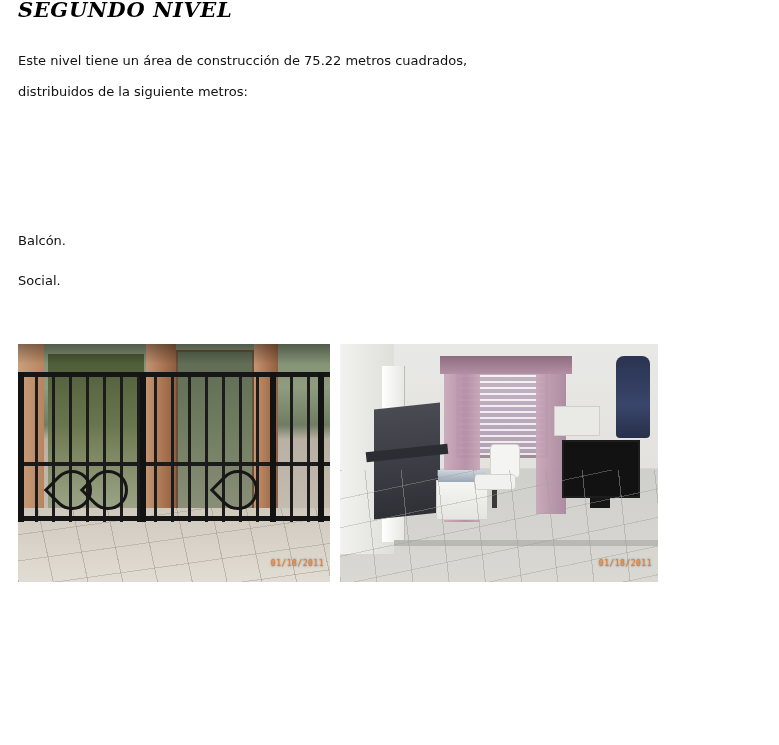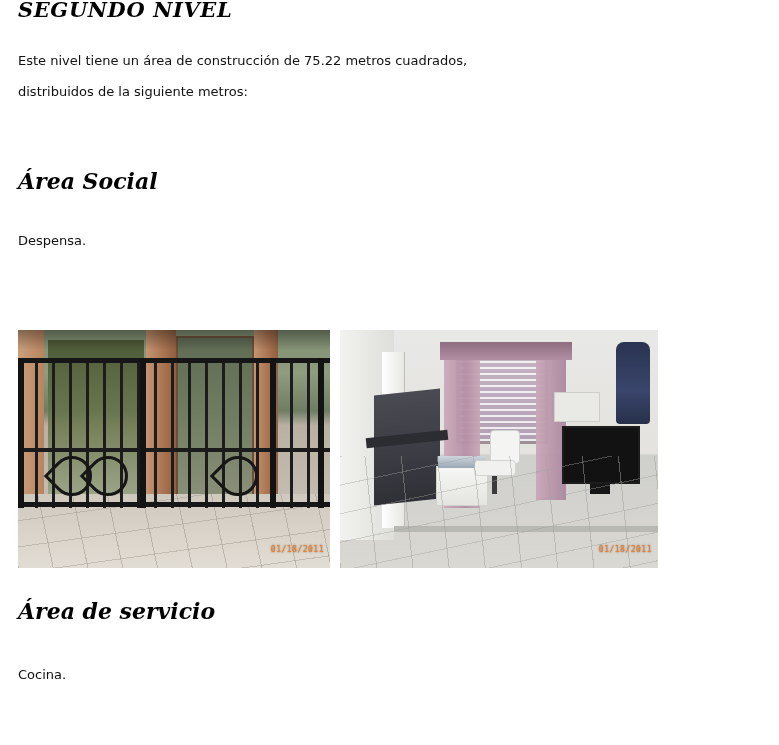--- a/index.html
+++ b/index.html
@@ -88,21 +88,21 @@
     position: absolute;
     left: 18px;
     top: 655px;
   }
   .list-servicio p.body-text { line-height: 40px; }
 
   
   .photo-row {
     position: absolute;
     left: 18px;
-    top: 330px;
+    top: 344px;
     width: 640px;
     height: 290px;
   }
   .photo {
     position: absolute;
     top: 0;
     height: 238px;
     overflow: hidden;
   }
   .photo-left  { left: 0;   width: 312px; }
@@ -299,24 +299,24 @@
 
 <div class="page">
 
   <h1 class="doc-heading heading-top">SEGUNDO NIVEL</h1>
 
   <div class="intro">
     <p class="body-text">Este nivel tiene un área de construcción de 75.22 metros cuadrados,</p>
     <p class="body-text">distribuidos de la siguiente metros:</p>
   </div>
 
-  <h2 class="section-heading area-social-heading">Área Social</h2>
 
   <div class="list-social">
-    <p class="body-text">Despensa.</p>
+    <p class="body-text">Balcón.</p>
+    <p class="body-text">Social.</p>
   </div>
 
   <div class="photo-row">
 
     <div class="photo photo-left">
       <div class="photo-inner">
         <div class="balcony-bg"></div>
         <div class="balcony-glass"></div>
         <div class="balcony-door"></div>
         <div class="balcony-wall-left"></div>
@@ -364,19 +364,17 @@
         <div class="desk-chair-post"></div>
         <div class="coat"></div>
         <div class="room-baseboard"></div>
         <div class="room-floor-lines"></div>
         <div class="timestamp">01/18/2011</div>
       </div>
     </div>
 
   </div>
 
-  <h2 class="section-heading area-servicio-heading">Área de servicio</h2>
 
   <div class="list-servicio">
-    <p class="body-text">Cocina.</p>
   </div>
 
 </div>
 
 </body></html>

